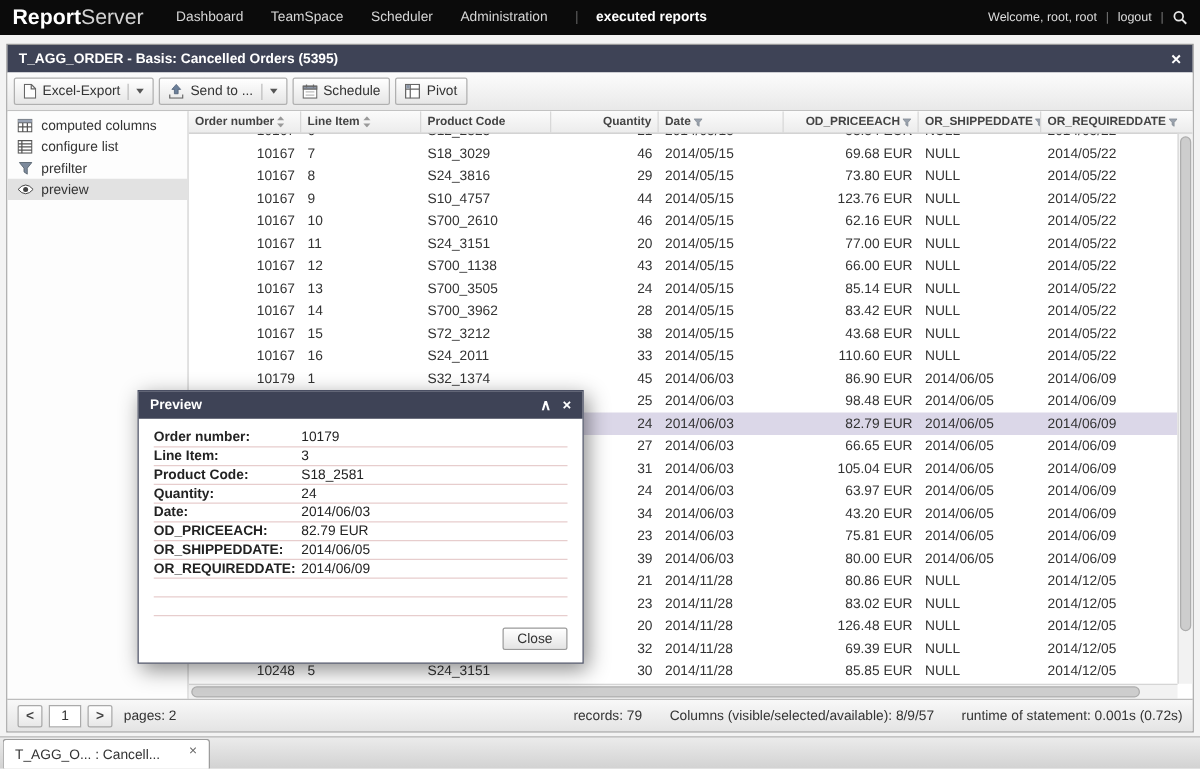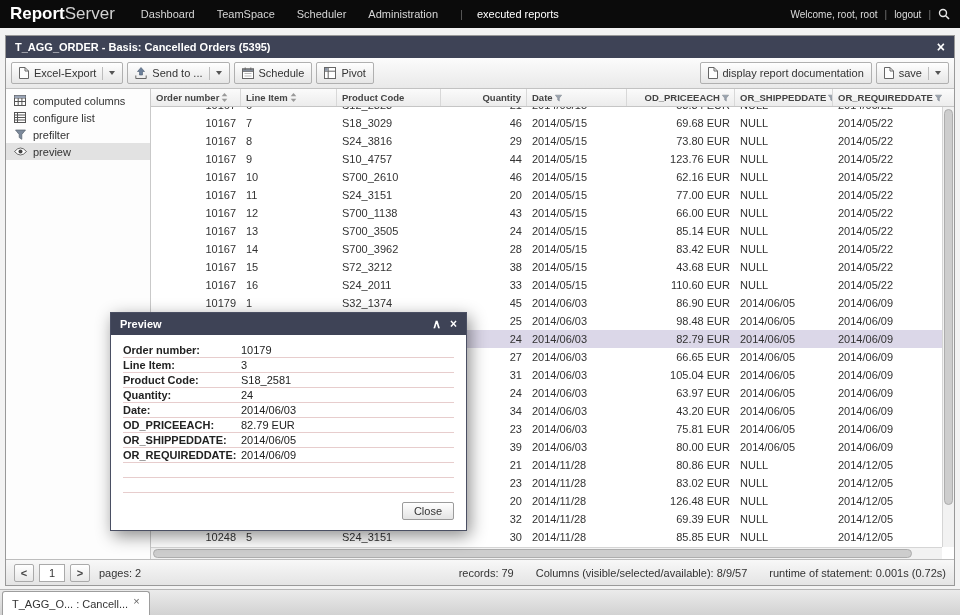--- a/index.html
+++ b/index.html
@@ -7,21 +7,21 @@
   body{font-family:"Liberation Sans",sans-serif;background:#f3f3f3;position:relative;overflow:hidden;}
 
   
   .topnav{position:absolute;top:0;left:0;width:960px;height:28px;background:#0b0b0b;color:#e8e8e8;display:flex;align-items:center;font-size:11px;}
   .brand{font-size:17px;color:#fff;margin:0 26px 0 10px;cursor:pointer;white-space:nowrap;}
   .brand-b{font-weight:bold;}
   .brand-l{font-weight:normal;color:#d2d2d2;}
   .nav-items{display:flex;}
   .nav-item{margin-right:22px;color:#d6d6d6;cursor:pointer;white-space:nowrap;}
   .nav-sep{color:#5f5f5f;margin:0 14px 0 0;}
-  .nav-active{font-weight:normal;color:#fff;cursor:pointer;white-space:nowrap;text-align:center;}
+  .nav-active{font-weight:bold;color:#fff;cursor:pointer;white-space:nowrap;text-align:center;}
   .nav-right{margin-left:auto;display:flex;align-items:center;gap:7px;font-size:10px;color:#ddd;padding-right:10px;}
   .nav-sep2{color:#777;}
   .nav-search{display:flex;align-items:center;cursor:pointer;}
 
   
   .window{position:absolute;left:5px;top:35px;width:950px;height:551px;background:#fff;border:1px solid #999;}
   .titlebar{height:22px;background:#3e4356;color:#fff;display:flex;align-items:center;padding:0 9px;font-size:11px;font-weight:bold;}
   .tb-close{margin-left:auto;font-size:14px;line-height:14px;cursor:pointer;font-weight:bold;}
 
   .toolbar{height:31px;background:linear-gradient(#fcfcfc,#e9e9e9);border-bottom:1px solid #c2c2c2;display:flex;align-items:center;padding:0 5px;gap:4px;}
@@ -60,21 +60,21 @@
 
   
   .pagebar{position:absolute;left:0;right:0;bottom:0;height:26px;background:linear-gradient(#f8f8f8,#e4e4e4);border-top:1px solid #bdbdbd;display:flex;align-items:center;padding:0 8px;font-size:11px;color:#333;gap:5px;}
   .pbtn{width:20px;height:18px;border:1px solid #aaa;background:linear-gradient(#fff,#e8e8e8);border-radius:2px;font-size:11px;font-weight:bold;color:#444;display:flex;align-items:center;justify-content:center;cursor:pointer;font-family:inherit;}
   .pinput{width:26px;height:18px;border:1px solid #aaa;text-align:center;font-size:11px;font-family:inherit;color:#333;}
   .plabel{margin-left:4px;white-space:nowrap;}
   .pright{margin-left:auto;display:flex;gap:22px;white-space:nowrap;}
 
   
   .bottomtabs{position:absolute;left:0;bottom:0;width:960px;height:26px;background:linear-gradient(#ebebeb,#d2d2d2);border-top:1px solid #b5b5b5;display:flex;align-items:flex-end;}
-  .btab{height:24px;margin-left:2px;background:#fff;border:1px solid #9d9d9d;border-bottom:none;border-radius:3px 3px 0 0;display:flex;align-items:center;gap:5px;padding:0 9px;font-size:11px;color:#333;cursor:pointer;white-space:nowrap;}
+  .btab{height:24px;margin-left:2px;background:#fff;border:1px solid #9d9d9d;border-bottom:none;border-radius:3px 3px 0 0;display:flex;align-items:center;gap:23px;padding:0 9px;font-size:11px;color:#333;cursor:pointer;white-space:nowrap;}
   .btab-x{font-size:11px;color:#666;position:relative;top:-3px;cursor:pointer;}
 
   
   .dialog{position:absolute;left:110px;top:312px;width:357px;background:#fff;border:1px solid #4a4f63;box-shadow:3px 5px 16px rgba(0,0,0,0.45);z-index:10;}
   .dlg-title{height:22px;background:#3e4356;color:#fff;display:flex;align-items:center;padding:0 9px;font-size:11px;font-weight:bold;}
   .dlg-icons{margin-left:auto;display:flex;gap:9px;font-size:12px;font-weight:bold;}
   .dlg-icons span{cursor:pointer;line-height:12px;}
   .dlg-body{padding:8px 12px 4px 12px;}
   .dlg-field{display:flex;height:15px;align-items:center;border-bottom:1px solid #e7cdcd;font-size:11px;}
   .dlg-label{width:118px;font-weight:bold;color:#222;flex:none;white-space:nowrap;}
@@ -155,42 +155,20 @@
     <button class="tbtn">
       <span class="ticon">
           <svg width="12" height="12" viewBox="0 0 12 12">
             <rect x="0.5" y="0.5" width="11" height="11" fill="#fff" stroke="#666"></rect>
             <path d="M4.2 0.5 V11.5 M0.5 4.2 H11.5" stroke="#666" fill="none"></path>
             <rect x="1" y="1" width="2.8" height="2.8" fill="#8b95a5"></rect>
           </svg>
         </span>
       <span>Pivot</span>
     </button>
-    <div class="tright">
-      <button class="tbtn">
-        <span class="ticon">
-            <svg width="10" height="12" viewBox="0 0 10 12">
-              <path d="M0.5 0.5 h5.5 l3.5 3.5 v7.5 h-9 z" fill="#fdfdfd" stroke="#666"></path>
-              <path d="M6 0.5 v3.5 h3.5" fill="none" stroke="#666"></path>
-            </svg>
-          </span>
-        <span>display report documentation</span>
-      </button>
-      <button class="tbtn">
-        <span class="ticon">
-            <svg width="10" height="12" viewBox="0 0 10 12">
-              <path d="M0.5 0.5 h5.5 l3.5 3.5 v7.5 h-9 z" fill="#fdfdfd" stroke="#666"></path>
-              <path d="M6 0.5 v3.5 h3.5" fill="none" stroke="#666"></path>
-            </svg>
-          </span>
-        <span>save</span>
-        <span class="tdiv"></span>
-        <span class="caret"></span>
-      </button>
-    </div>
   </div>
 
   <div class="content">
     <div class="sidebar">
         <div class="sb-item">
           <span class="sb-icon">
             <svg width="12" height="11" viewBox="0 0 12 11">
               <rect x="0.5" y="0.5" width="11" height="10" fill="#fff" stroke="#555"></rect>
               <path d="M0.5 3 H11.5 M0.5 6.5 H11.5 M4.2 0.5 V10.5 M7.9 0.5 V10.5" stroke="#555" fill="none"></path>
               <rect x="0.5" y="0.5" width="11" height="2.5" fill="#9aa4b5"></rect>

